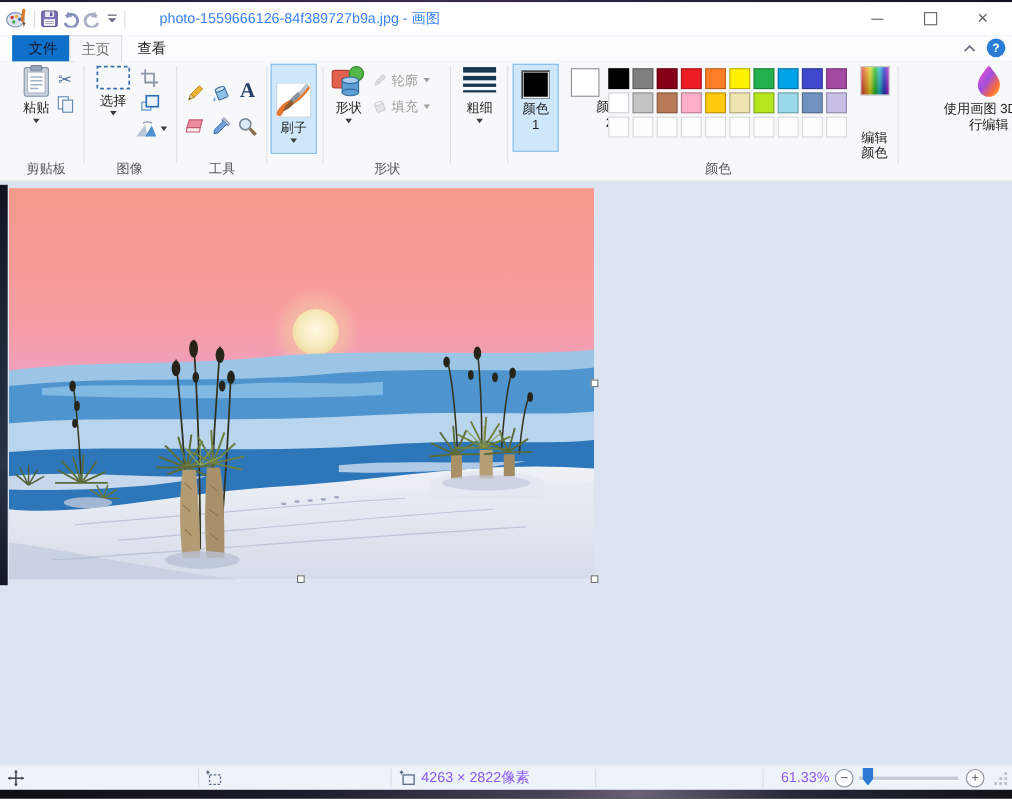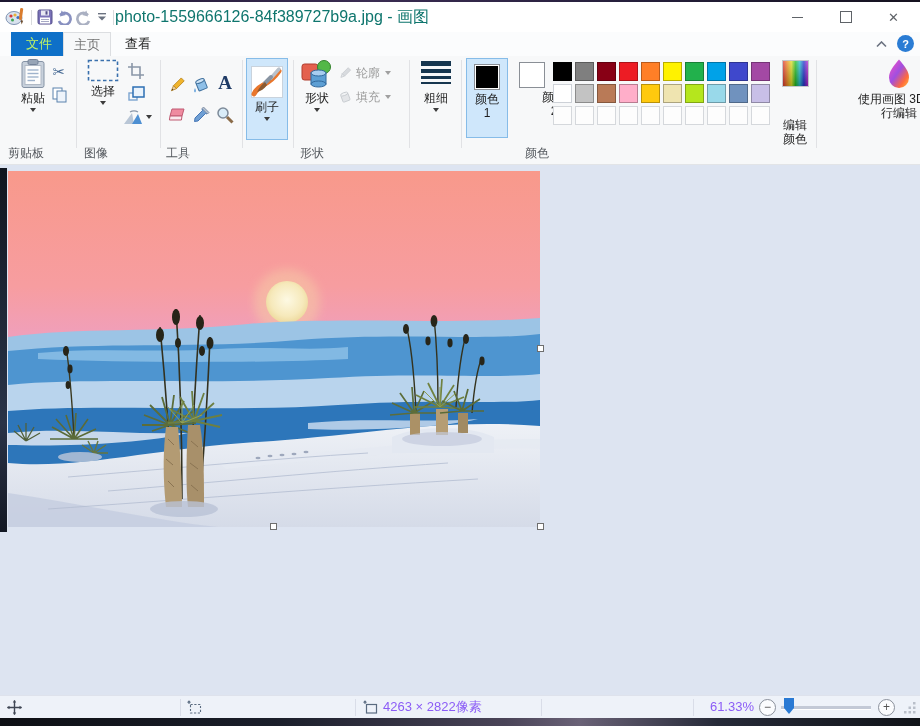--- a/index.html
+++ b/index.html
@@ -5,37 +5,37 @@
   html,body{margin:0;padding:0;background:#000;}
   #app{position:relative;width:920px;height:726px;background:#dde4f1;overflow:hidden;
        font-family:"Liberation Sans","DejaVu Sans",sans-serif;color:#1e1e1e;
        -webkit-font-smoothing:antialiased;}
   .abs{position:absolute;}
   
   .strip-top{left:0;top:0;width:920px;height:2px;background:linear-gradient(90deg,#1c1630,#3a2c52 40%,#241e3a 70%,#15121f);}
   .titlebar{left:0;top:2px;width:920px;height:30px;background:#ffffff;}
   .qsep{top:8px;width:1px;height:15px;background:#d8dadd;}
   .qat-btn{top:6px;width:18px;height:18px;display:flex;align-items:center;justify-content:center;}
-  .title-text{left:115px;top:0;height:30px;line-height:30px;font-size:16px;color:#0f766e;white-space:nowrap;}
+  .title-text{left:145px;top:0;height:30px;line-height:30px;font-size:13px;color:#3b82f6;white-space:nowrap;}
   .cap-btn{top:0;width:45px;height:30px;display:flex;align-items:center;justify-content:center;color:#5f6368;font-size:13px;}
   .max-glyph{width:10px;height:10px;border:1px solid #5f6368;}
   .min-glyph{width:11px;height:1px;background:#5f6368;}
   
   .tabrow{left:0;top:32px;width:920px;height:24px;background:#fbfcfd;border-bottom:1px solid #e4e6e9;}
   .tab{position:absolute;top:0;height:24px;line-height:24px;text-align:center;font-size:13px;}
-  .tab-file{left:11px;width:56px;background:#0e70c8;color:#bef264;}
+  .tab-file{left:11px;width:56px;background:#0e70c8;color:#0f172a;}
   .tab-home{left:63px;width:48px;background:#f7f8f9;border:1px solid #dcdee1;border-bottom:none;color:#737373;box-sizing:border-box;}
   .tab-view{left:115px;width:46px;color:#262626;}
   .collapse-btn{left:872px;top:3px;width:18px;height:18px;display:flex;align-items:center;justify-content:center;}
   .help-btn{left:897px;top:3px;width:17px;height:17px;border-radius:50%;background:#2a7cd4;color:#fff;
             font-size:11px;font-weight:bold;display:flex;align-items:center;justify-content:center;}
   
   .ribbon{left:0;top:56px;width:920px;height:108px;background:#f7f8f9;border-bottom:1px solid #e2e4e7;}
   .vdiv{position:absolute;top:4px;height:88px;width:1px;background:#e1e2e5;}
-  .grplabel{position:absolute;top:90px;height:14px;line-height:14px;font-size:12px;color:#54585e;white-space:nowrap;}
+  .grplabel{position:absolute;top:90px;height:14px;line-height:14px;font-size:12px;color:#54585e;text-align:center;white-space:nowrap;}
   .rbtn{position:absolute;display:flex;flex-direction:column;align-items:center;font-size:12px;color:#1e1e1e;}
   .rbtn .lbl{text-align:center;line-height:14px;margin-top:2px;}
   .darr{width:0;height:0;border-left:3.5px solid transparent;border-right:3.5px solid transparent;border-top:4px solid #3c3c3c;margin-top:3px;}
   .darr.gray{border-top-color:#a0a0a0;}
   .smallbtn{position:absolute;display:flex;align-items:center;justify-content:center;}
   .selected-btn{background:#cfe7fb;border:1px solid #86bce8;box-sizing:border-box;}
   .disabled{color:#9b9b9b;}
   .swatchbox{width:26px;height:26px;box-sizing:border-box;border:1px solid #8a8f96;box-shadow:inset 0 0 0 1px #ffffff;}
   .palette-row{position:absolute;display:flex;gap:3px;}
   .swatch{width:19px;height:19px;box-sizing:border-box;border:1px solid rgba(0,0,0,0.28);}
@@ -229,21 +229,21 @@
     </div>
     <div class="smallbtn" style="left:214px;top:48px;width:22px;height:22px;">
       <svg width="18" height="18" viewBox="0 0 18 18">
         <circle cx="7" cy="7" r="5" fill="#d9ecf8" stroke="#7d8a99" stroke-width="1.5"></circle>
         <line x1="11" y1="11" x2="16.5" y2="16.5" stroke="#8a6b48" stroke-width="3"></line>
       </svg>
     </div>
     <div class="grplabel" style="left:166px;width:72px;">工具</div>
     <div class="vdiv" style="left:242px;"></div>
 
-    <div class="rbtn selected-btn" style="left:246px;top:2px;width:42px;height:82px;padding-top:7px;">
+    <div class="rbtn selected-btn" style="left:246px;top:2px;width:42px;height:82px;padding-top:7px;justify-content:center;">
       <svg width="32" height="32" viewBox="0 0 32 32">
         <rect x="0.5" y="0.5" width="31" height="31" fill="#ffffff" stroke="#c9d3dd"></rect>
         <path d="M3,28 C9,16 16,22 28,5" fill="none" stroke="#e8762c" stroke-width="5" stroke-linecap="round"></path>
         <path d="M28,3 L20,12" stroke="#b9c2cc" stroke-width="3.4" stroke-linecap="round"></path>
         <path d="M20,11 L14,17" stroke="#8894a2" stroke-width="4" stroke-linecap="round"></path>
         <path d="M14,16 C10,19 8,22 6,26 C10,25 13,23 16,19 Z" fill="#8a5a32"></path>
       </svg>
       <span class="lbl">刷子</span>
       <span class="darr"></span>
     </div>
@@ -336,21 +336,21 @@
         <div class="swatch empty"></div>
         <div class="swatch empty"></div>
         <div class="swatch empty"></div>
         <div class="swatch empty"></div>
         <div class="swatch empty"></div>
       </div>
     <div class="rbtn" style="left:777px;top:4px;width:36px;">
       <span class="editcolors-icon"></span>
       <span class="lbl" style="width:30px;margin-top:31px;">编辑颜色</span>
     </div>
-    <div class="grplabel" style="left:525px;width:180px;">颜色</div>
+    <div class="grplabel" style="left:563px;width:180px;">颜色</div>
     <div class="vdiv" style="left:816px;"></div>
 
     <div class="rbtn" style="left:822px;top:2px;width:90px;margin-left:32px;">
       <svg width="30" height="32" viewBox="0 0 30 32">
         <defs>
           <linearGradient id="g3d" x1="0" y1="0" x2="1" y2="1">
             <stop offset="0" stop-color="#ff4fc3"></stop>
               <stop offset="0.45" stop-color="#a04fe0"></stop>
             <stop offset="0.75" stop-color="#ff6a3d"></stop>
               <stop offset="1" stop-color="#ffc23d"></stop>

